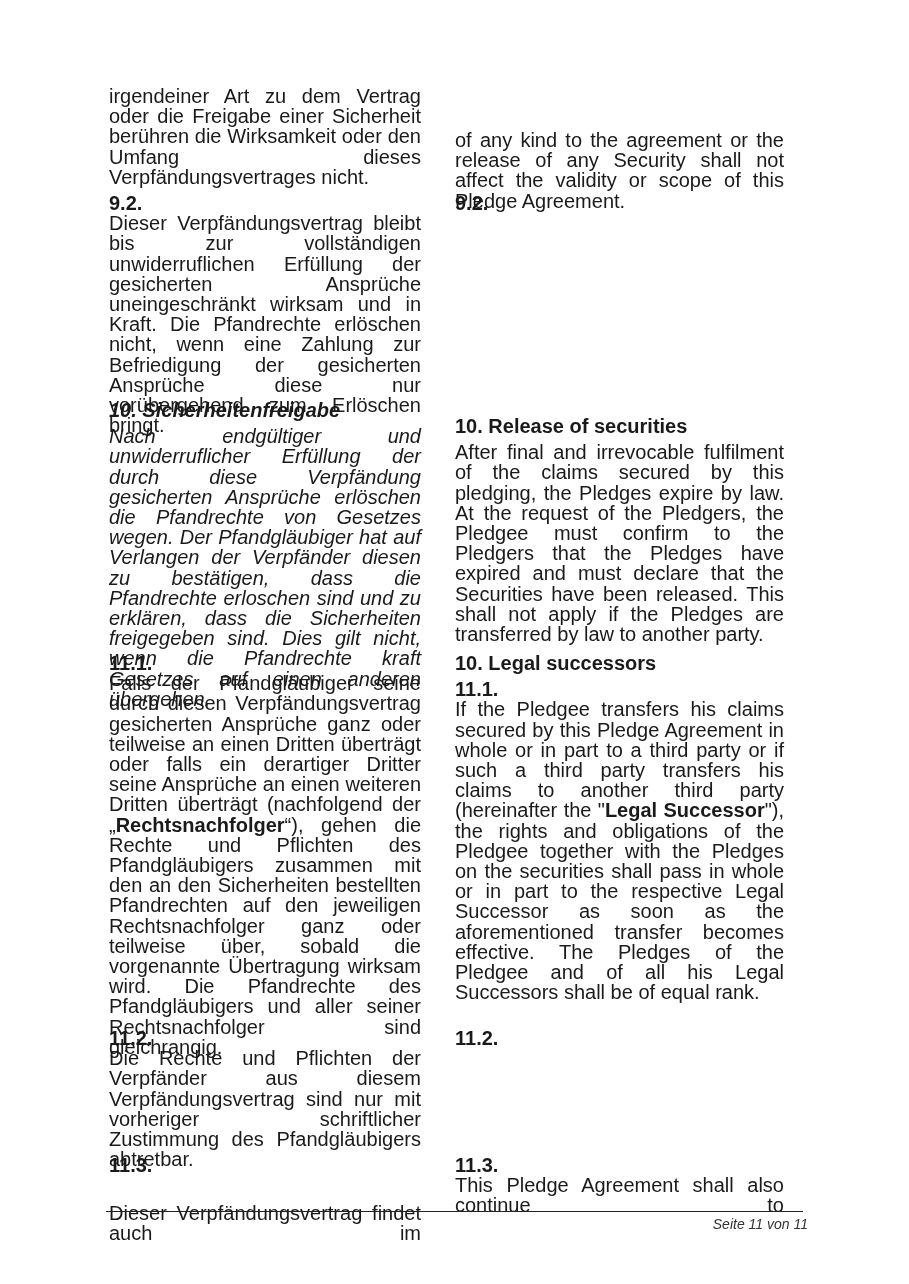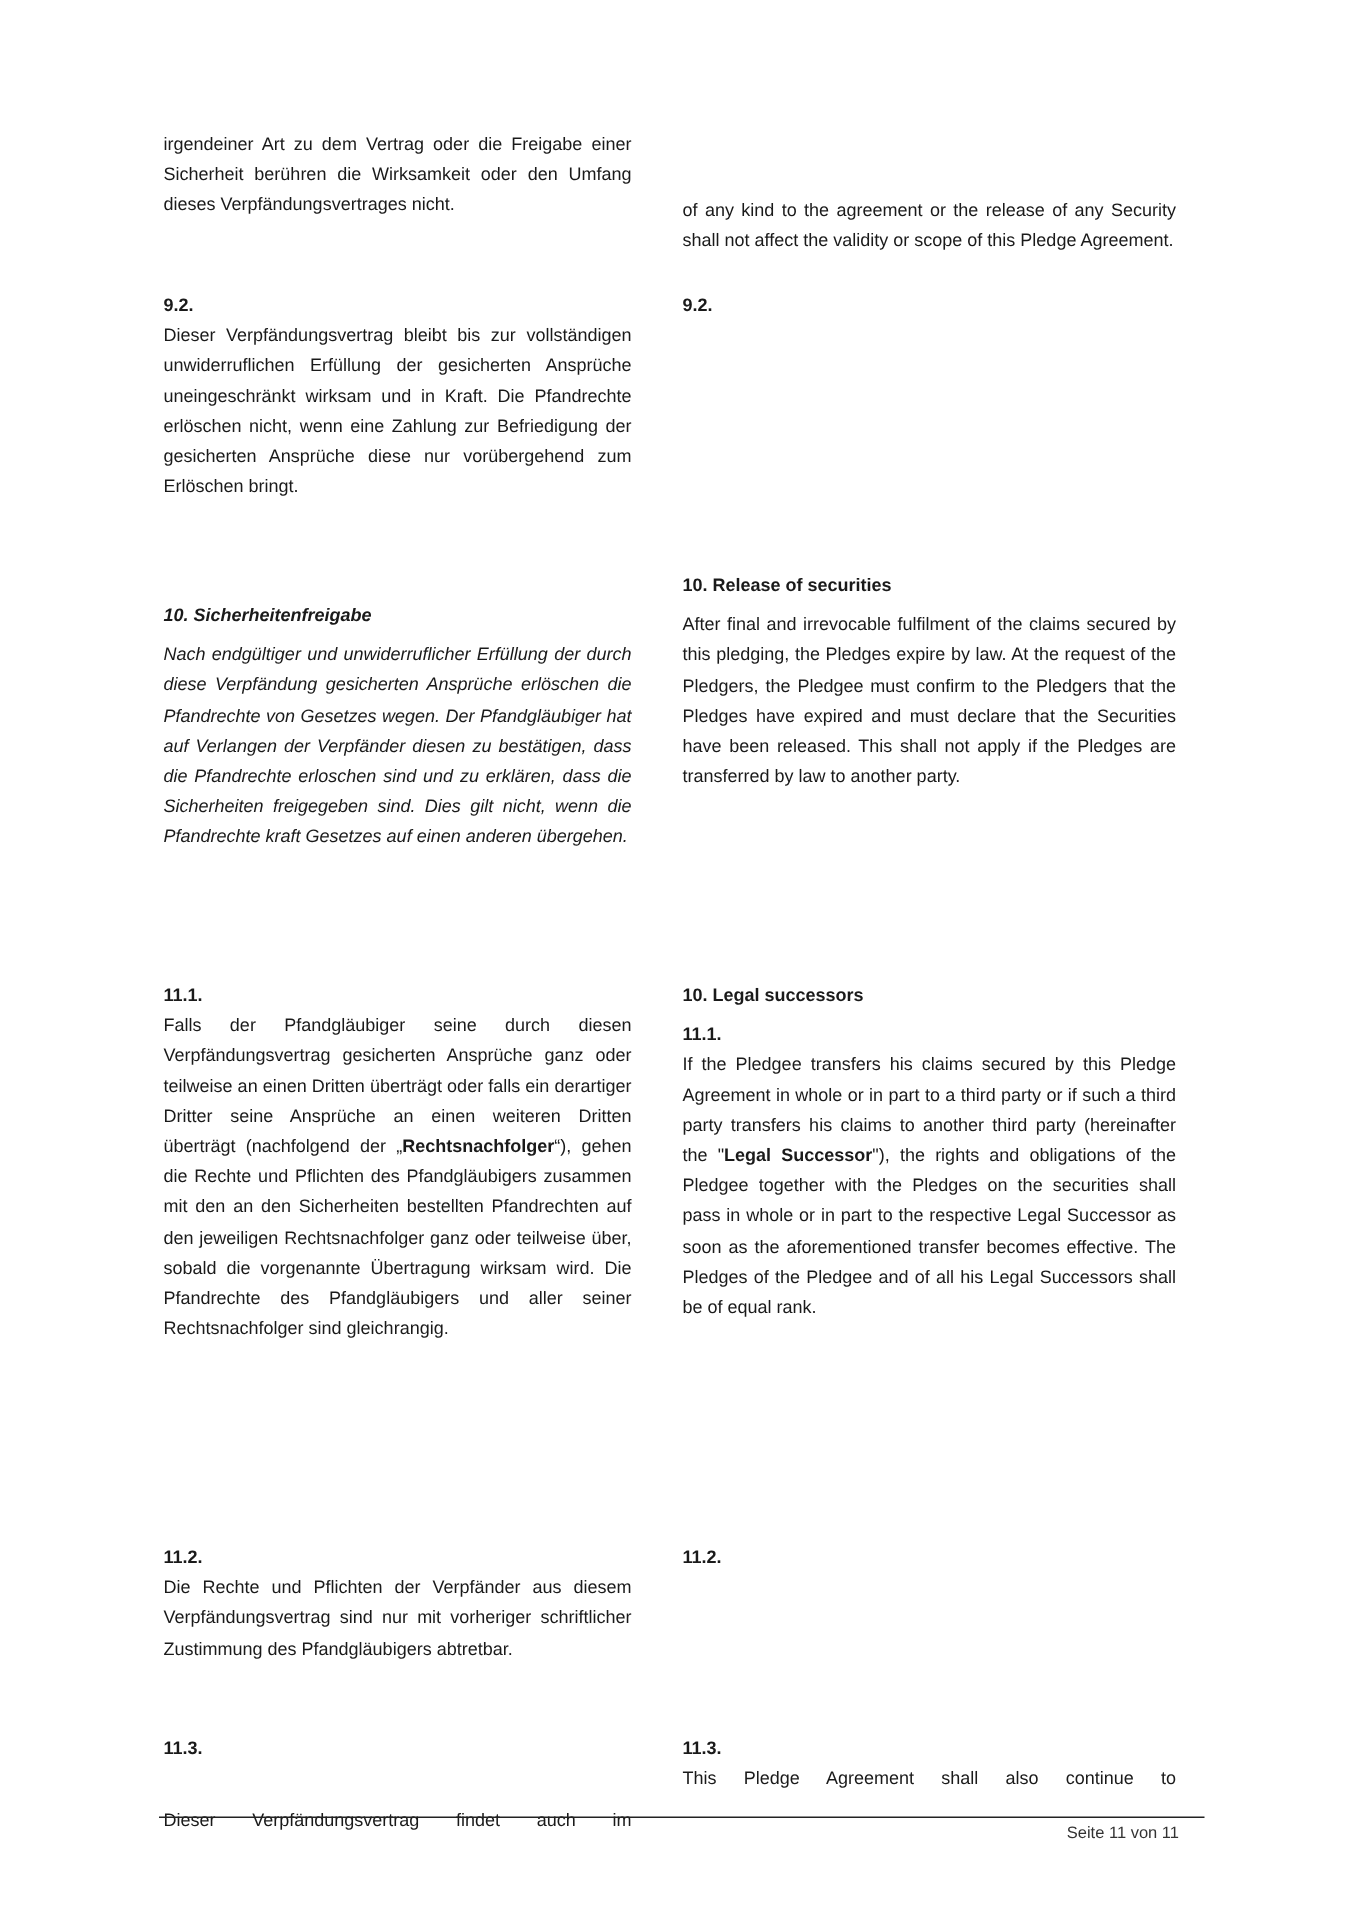--- a/index.html
+++ b/index.html
@@ -1,27 +1,27 @@
 <!DOCTYPE html>
 <html><head>
 <meta charset="utf-8">
 <style>
   html, body { margin: 0; padding: 0; background: #ffffff; }
   body { width: 909px; height: 1284px; position: relative; overflow: hidden;
          font-family: "Liberation Sans", sans-serif; color: #1a1a1a; }
   .page { position: absolute; left: 0; top: 0; width: 909px; height: 1284px; background: #fff; }
-  .block { position: absolute; font-size: 12px; line-height: 20.2px; text-align: justify; }
+  .block { position: absolute; font-size: 20px; line-height: 20.2px; text-align: justify; }
   .col-de { left: 109px; width: 312px; }
   .col-en { left: 455px; width: 329px; }
   .block p { margin: 0; }
   .block .num { font-weight: bold; margin: 0; }
   .block .heading { font-weight: bold; margin: 0 0 6px 0; }
   b { font-weight: bold; }
   .rule { position: absolute; left: 106px; top: 1211px; width: 697px; height: 1px; background: #222; }
-  .footer { position: absolute; top: 1216px; right: 123px; font-size: 11px; color: #333; }
+  .footer { position: absolute; top: 1216px; right: 101px; font-size: 14px; color: #333; font-style: italic; }
   p.just { text-align: justify; text-align-last: left; }
 </style>
 </head>
 <body>
 
 <div class="page">
 
   <div class="block col-de" style="top:86px;">
     <p class="just">irgendeiner Art zu dem Vertrag oder die Freigabe einer Sicherheit berühren die Wirksamkeit oder den Umfang dieses Verpfändungsvertrages nicht.</p>
   </div>
@@ -34,21 +34,21 @@
     <p class="just">Dieser Verpfändungsvertrag bleibt bis zur vollständigen unwiderruflichen Erfüllung der gesicherten Ansprüche uneingeschränkt wirksam und in Kraft. Die Pfandrechte erlöschen nicht, wenn eine Zahlung zur Befriedigung der gesicherten Ansprüche diese nur vorübergehend zum Erlöschen bringt.</p>
   </div>
   <div class="block col-en" style="top:193px;">
     <p class="num">9.2.</p>
   </div>
 
   <div class="block col-de" style="top:400px;font-style:italic;">
     <p class="heading">10. Sicherheitenfreigabe</p>
     <p class="just">Nach endgültiger und unwiderruflicher Erfüllung der durch diese Verpfändung gesicherten Ansprüche erlöschen die Pfandrechte von Gesetzes wegen. Der Pfandgläubiger hat auf Verlangen der Verpfänder diesen zu bestätigen, dass die Pfandrechte erloschen sind und zu erklären, dass die Sicherheiten freigegeben sind. Dies gilt nicht, wenn die Pfandrechte kraft Gesetzes auf einen anderen übergehen.</p>
   </div>
-  <div class="block col-en" style="top:380px;">
+  <div class="block col-en" style="top:416px;">
     <p class="heading">10. Release of securities</p>
     <p class="just">After final and irrevocable fulfilment of the claims secured by this pledging, the Pledges expire by law. At the request of the Pledgers, the Pledgee must confirm to the Pledgers that the Pledges have expired and must declare that the Securities have been released. This shall not apply if the Pledges are transferred by law to another party.</p>
   </div>
 
   <div class="block col-de" style="top:653px;">
     <p class="num">11.1.</p>
     <p class="just"><span>Falls der Pfandgläubiger seine durch diesen Verpfändungsvertrag gesicherten Ansprüche ganz oder teilweise an einen Dritten überträgt oder falls ein derartiger Dritter seine Ansprüche an einen weiteren Dritten überträgt (nachfolgend der „</span><b>Rechtsnachfolger</b><span>“), gehen die Rechte und Pflichten des Pfandgläubigers zusammen mit den an den Sicherheiten bestellten Pfandrechten auf den jeweiligen Rechtsnachfolger ganz oder teilweise über, sobald die vorgenannte Übertragung wirksam wird. Die Pfandrechte des Pfandgläubigers und aller seiner Rechtsnachfolger sind gleichrangig.</span></p>
   </div>
   <div class="block col-en" style="top:653px;">
     <p class="heading">10. Legal successors</p>

